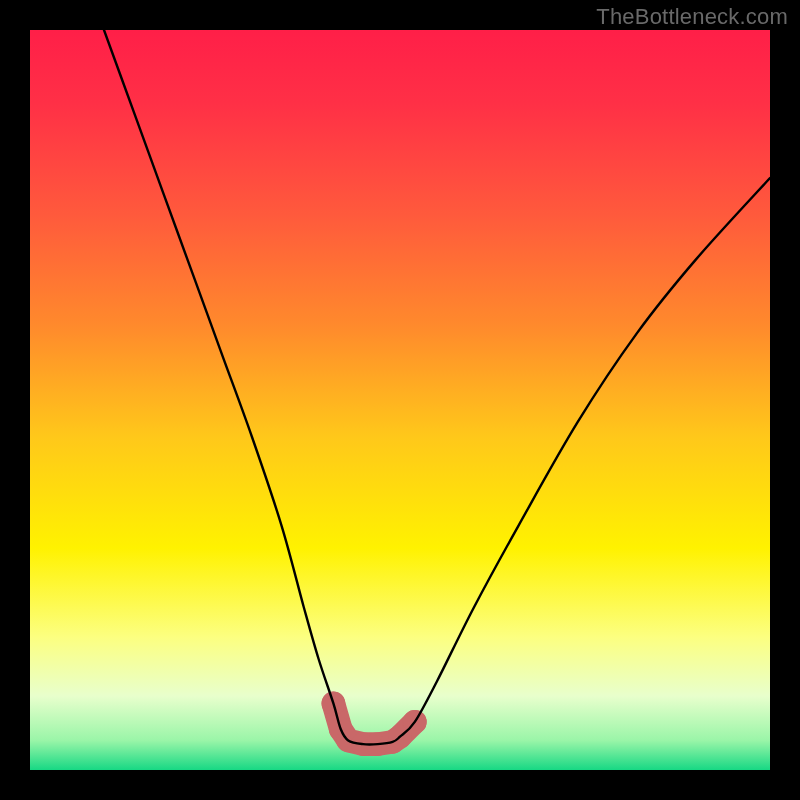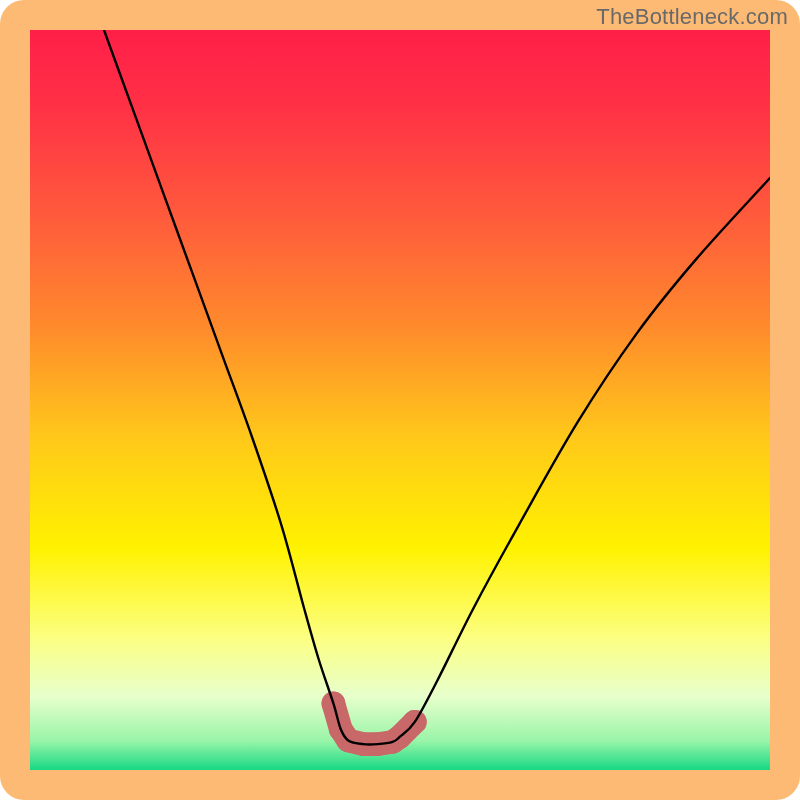--- a/index.html
+++ b/index.html
@@ -6,23 +6,22 @@
     margin: 0;
     padding: 0;
     width: 800px;
     height: 800px;
     overflow: hidden;
     font-family: Arial, Helvetica, sans-serif;
   }
   .frame {
     width: 800px;
     height: 800px;
-    background: #fdba74;
+    background: #000000;
     position: relative;
-    border-radius: 24px;
   }
   .attribution {
     position: absolute;
     top: 4px;
     right: 12px;
     color: #696969;
     font-size: 22px;
     font-weight: 400;
     letter-spacing: 0.2px;
     user-select: none;

